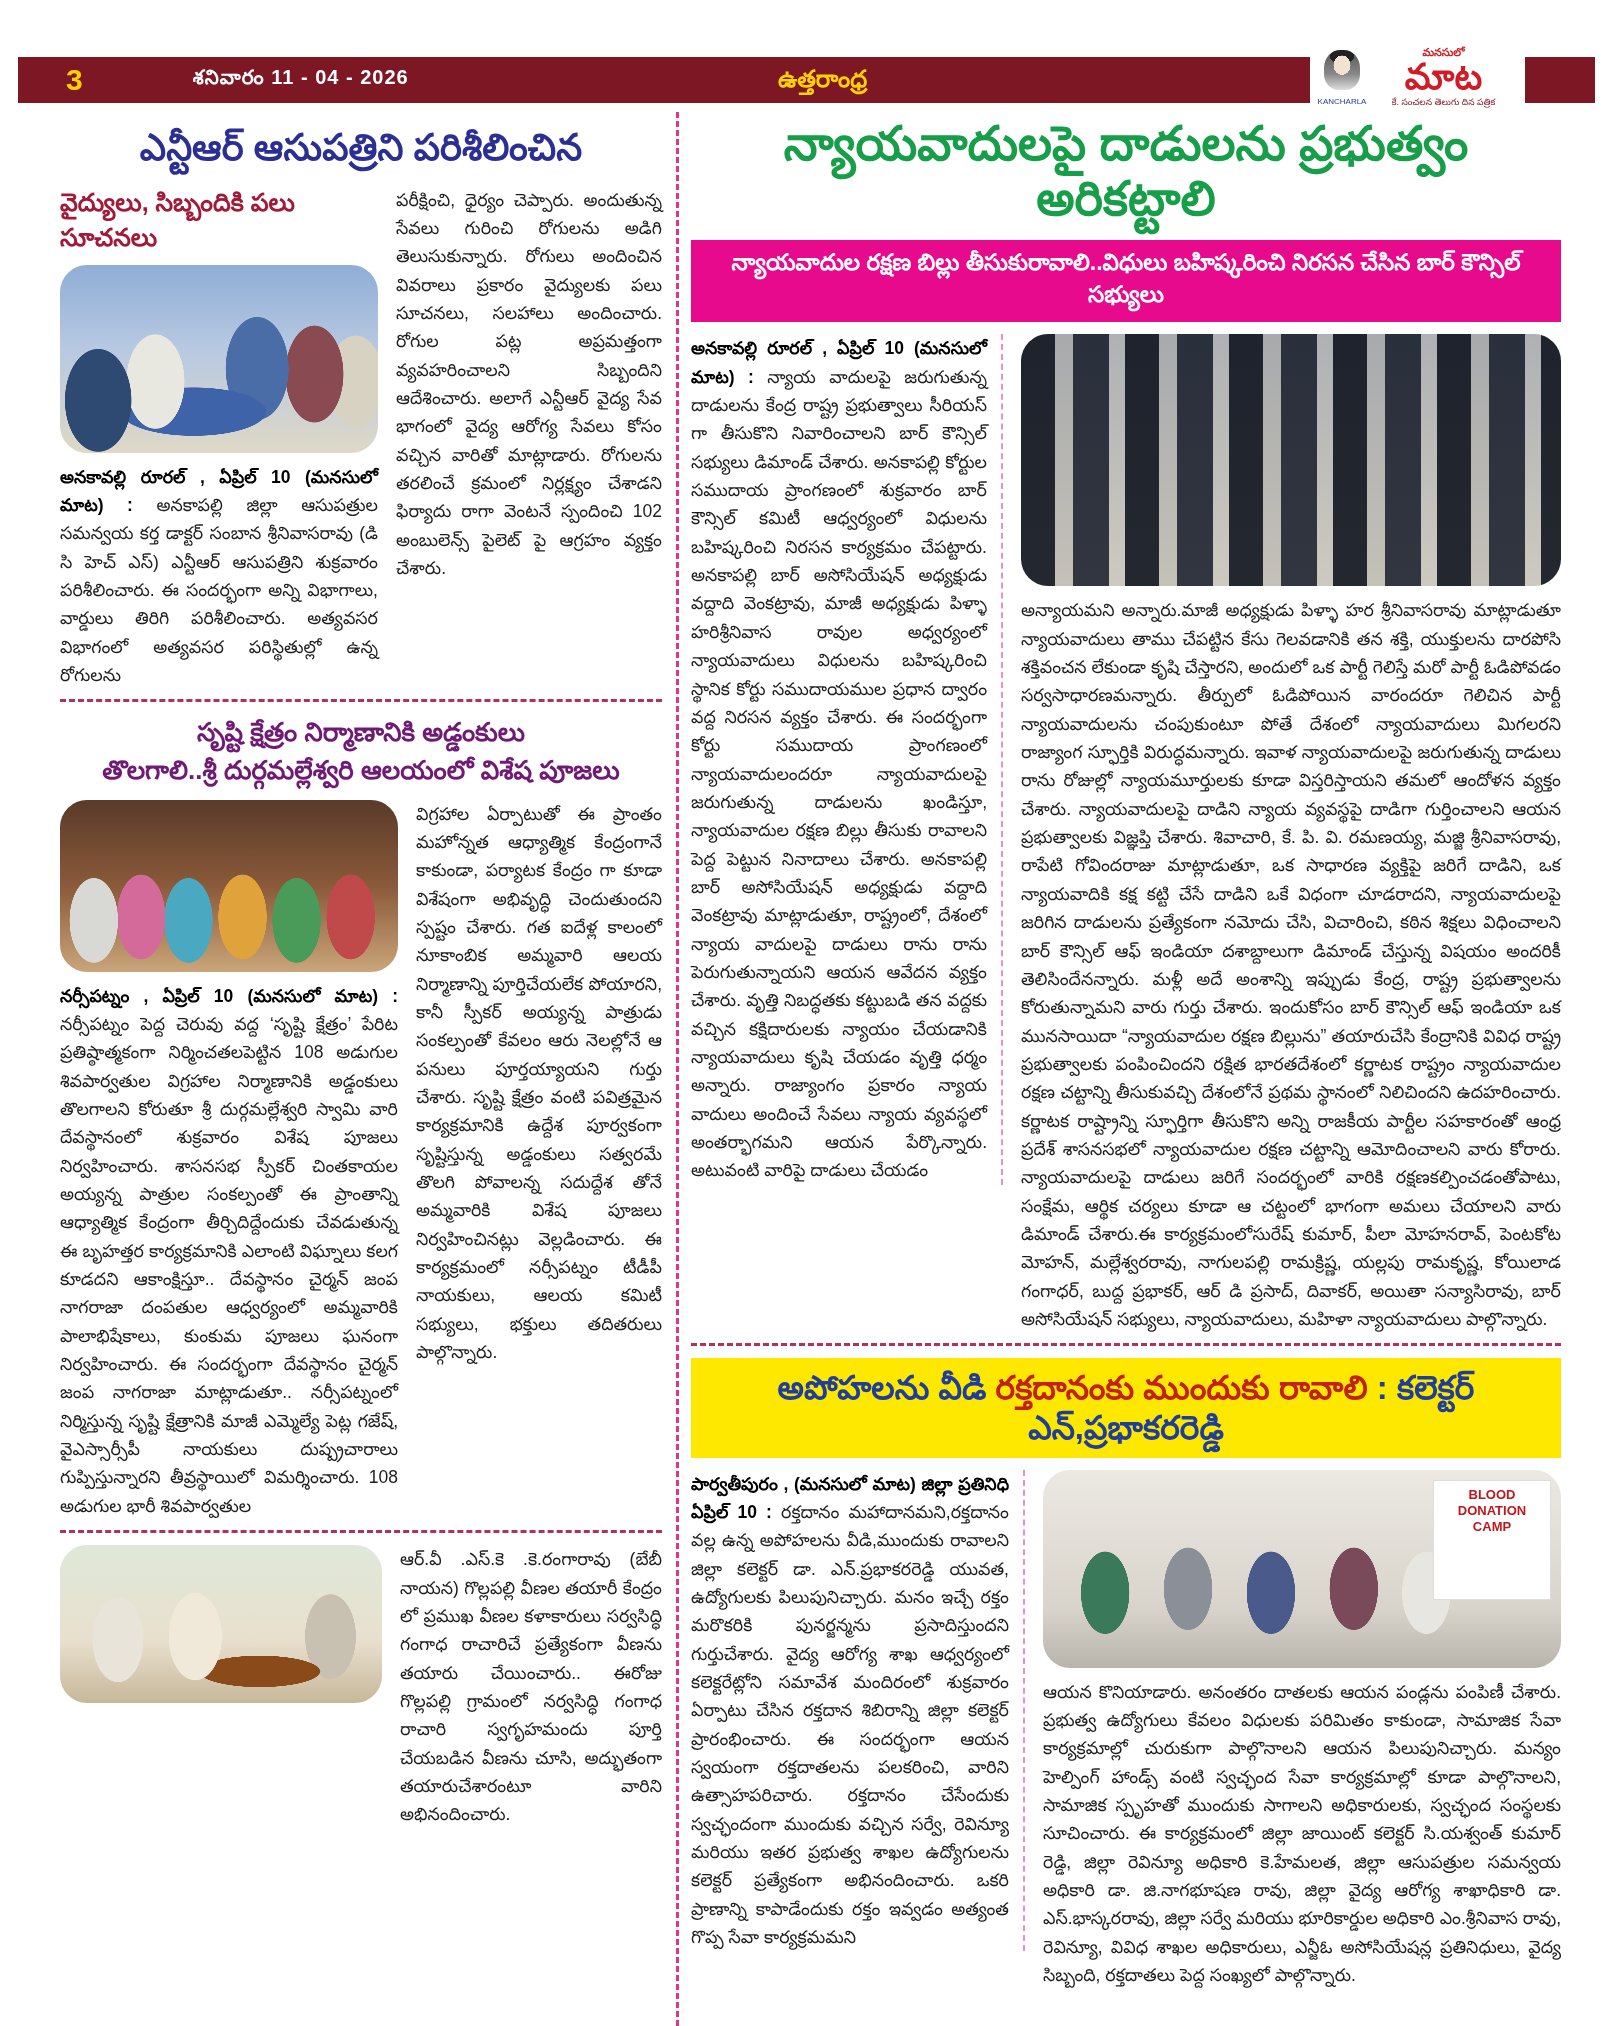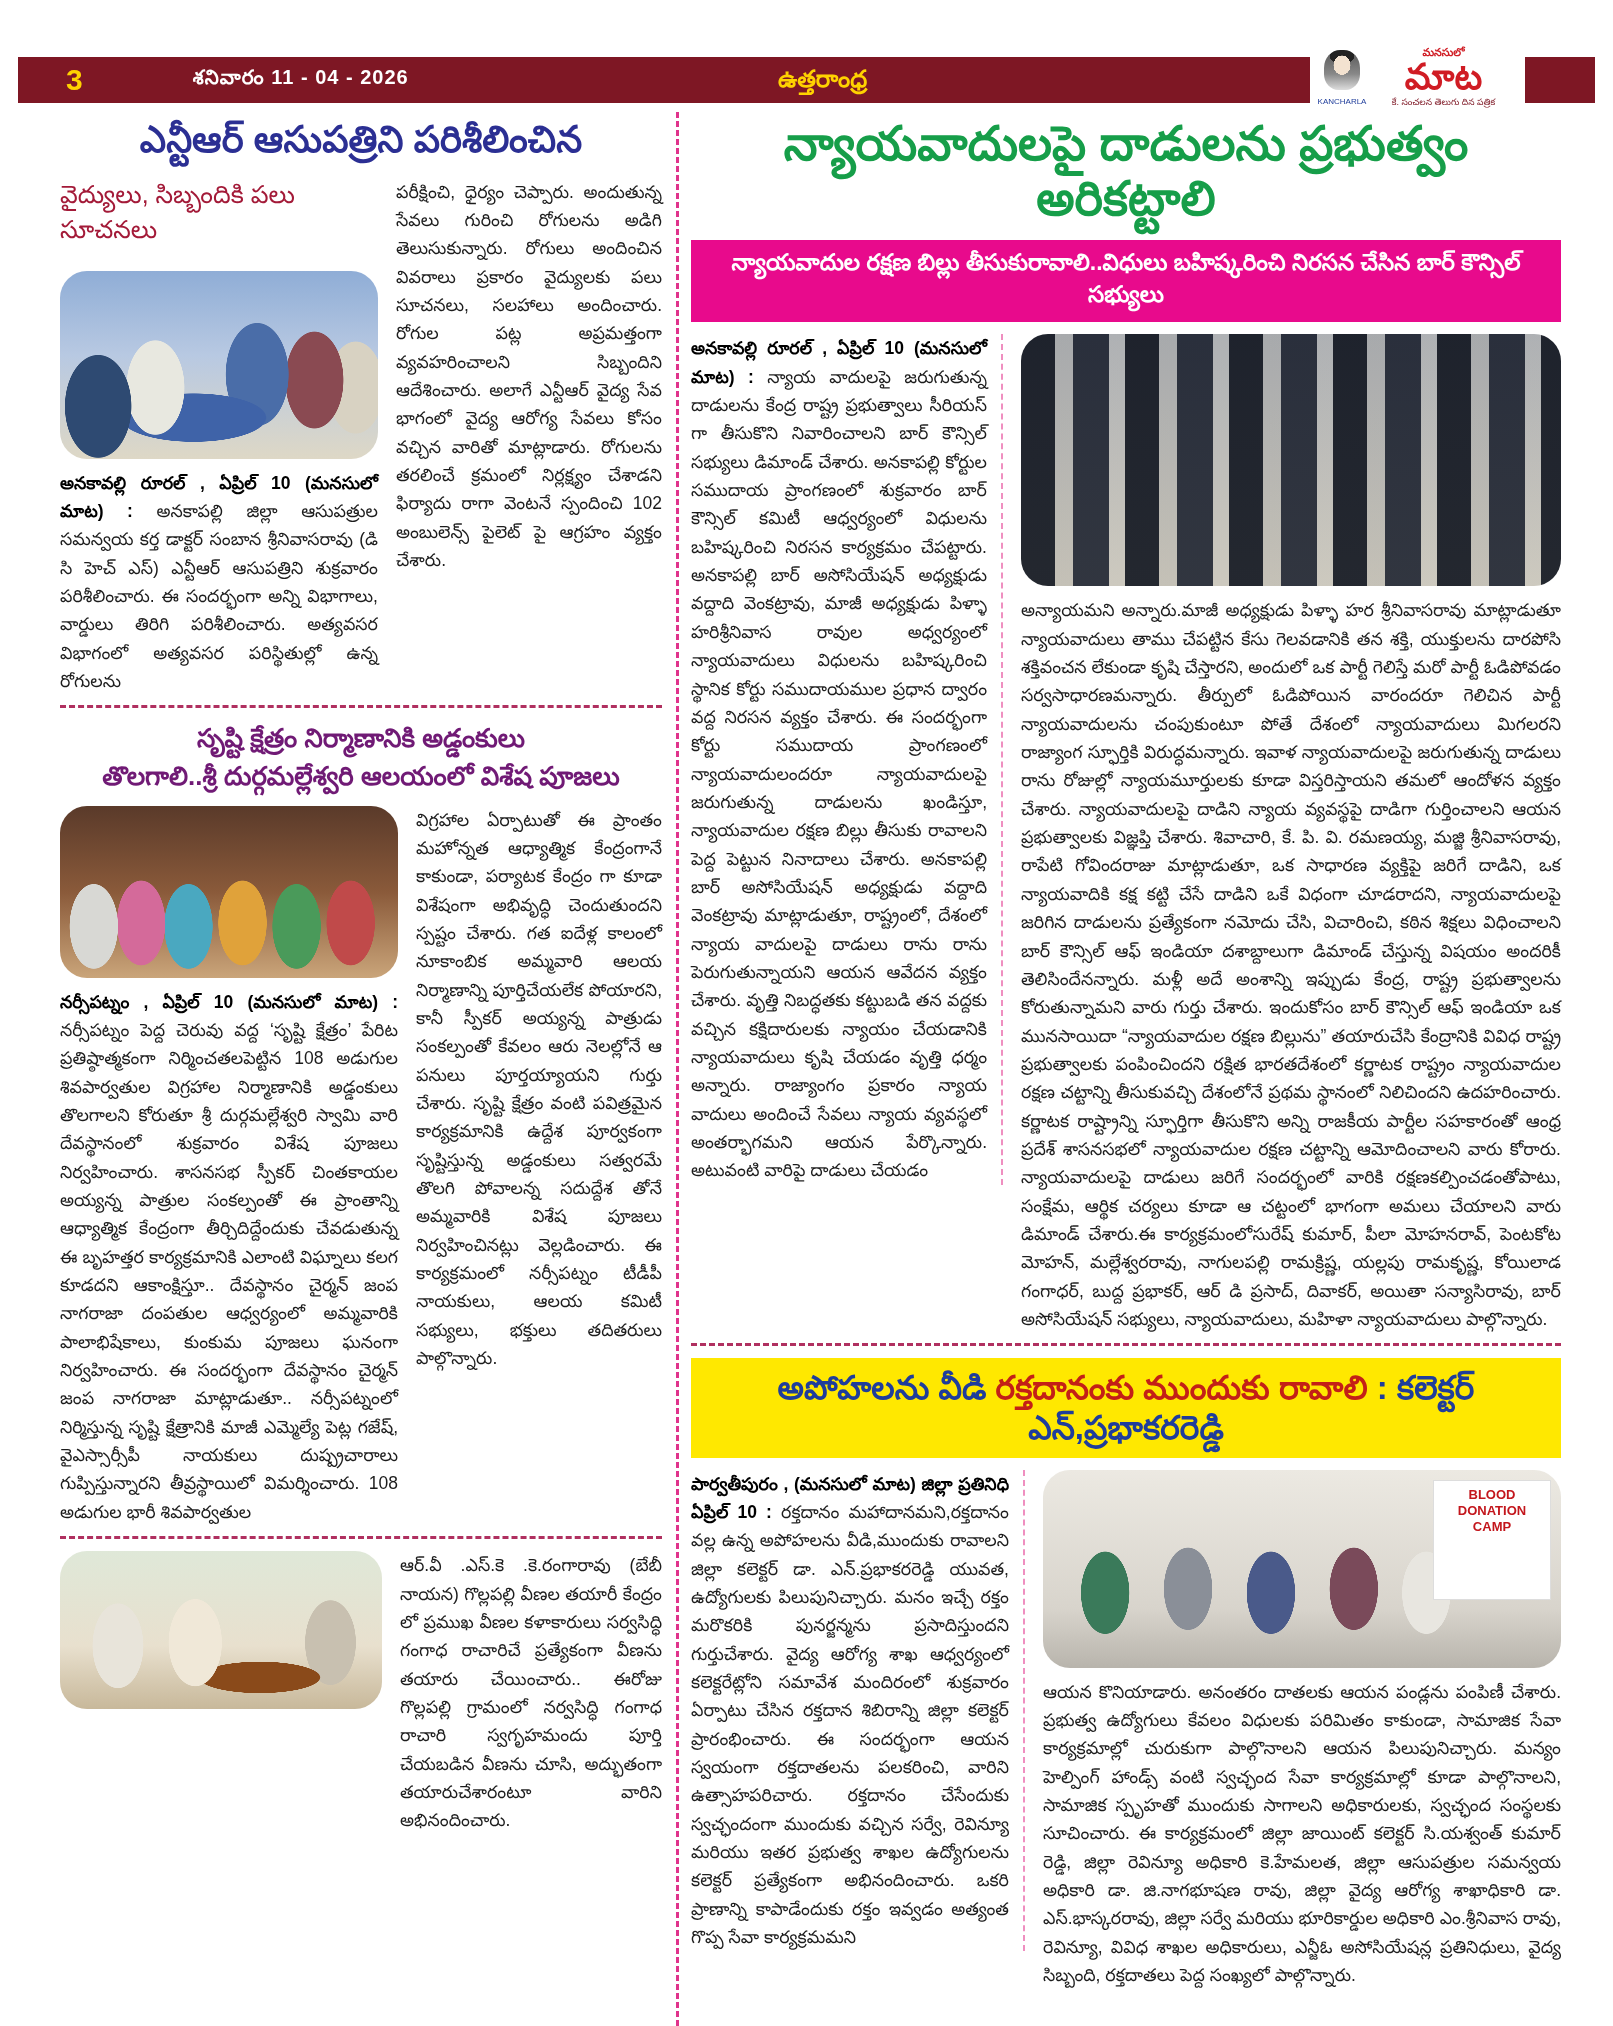--- a/index.html
+++ b/index.html
@@ -38,37 +38,37 @@
   
   .content{
     position:absolute; top:112px; left:60px; right:52px; bottom:0;
     display:flex;
   }
   .col-left{width:602px; flex:none;}
   .v-main-divider{width:0; border-left:3px dashed #e0338c; margin:0 12px 0 14px;}
   .col-right{flex:1; min-width:0;}
   .h-divider{border-top:3px dashed #b03060; margin:10px 0 12px;}
   
-  .hl{margin:0 0 10px; text-align:center; font-weight:bold;}
+  .hl{margin:8px 0 10px; text-align:center; font-weight:bold;}
   .hl .line{display:block;}
   .hl-blue{color:#2b2f93; font-size:37px; line-height:1.5;}
   .hl-red{color:#701a75; font-size:26px; line-height:1.45;}
   .hl-green-sm{color:#169e49; font-size:33px; line-height:1.5;}
   .hl-green-big{color:#169e49; font-size:48px; line-height:1.15; margin:4px 0 14px;}
   .strap{
     background:#e80a8c; color:#fff; font-weight:bold; font-size:23px;
     text-align:center; padding:9px 6px; margin-bottom:12px;
   }
   .banner{
     background:#ffe800; font-weight:bold; font-size:33px; text-align:center;
     padding:10px 4px; margin:0 0 12px; line-height:1.2;
   }
   .banner .b-blue{color:#1f3d9b;}
   .banner .b-red{color:#c32017;}
-  .subhead{color:#a31a38; font-size:25px; font-weight:normal; margin:2px 0 21px;}
+  .subhead{color:#a31a38; font-size:25px; font-weight:bold; margin:2px 0 7px;}
   
   .cols{display:flex; align-items:flex-start;}
   .colA{flex:none; margin-right:18px;}
   .colB{flex:1; min-width:0;}
   .body{
     margin:0; font-size:17.5px; line-height:1.62; text-align:justify;
     color:#1c1c1c; word-break:break-word;
   }
   .body + .photo, .photo + .body{margin-top:10px;}
   .dateline{font-weight:bold; color:#000;}

